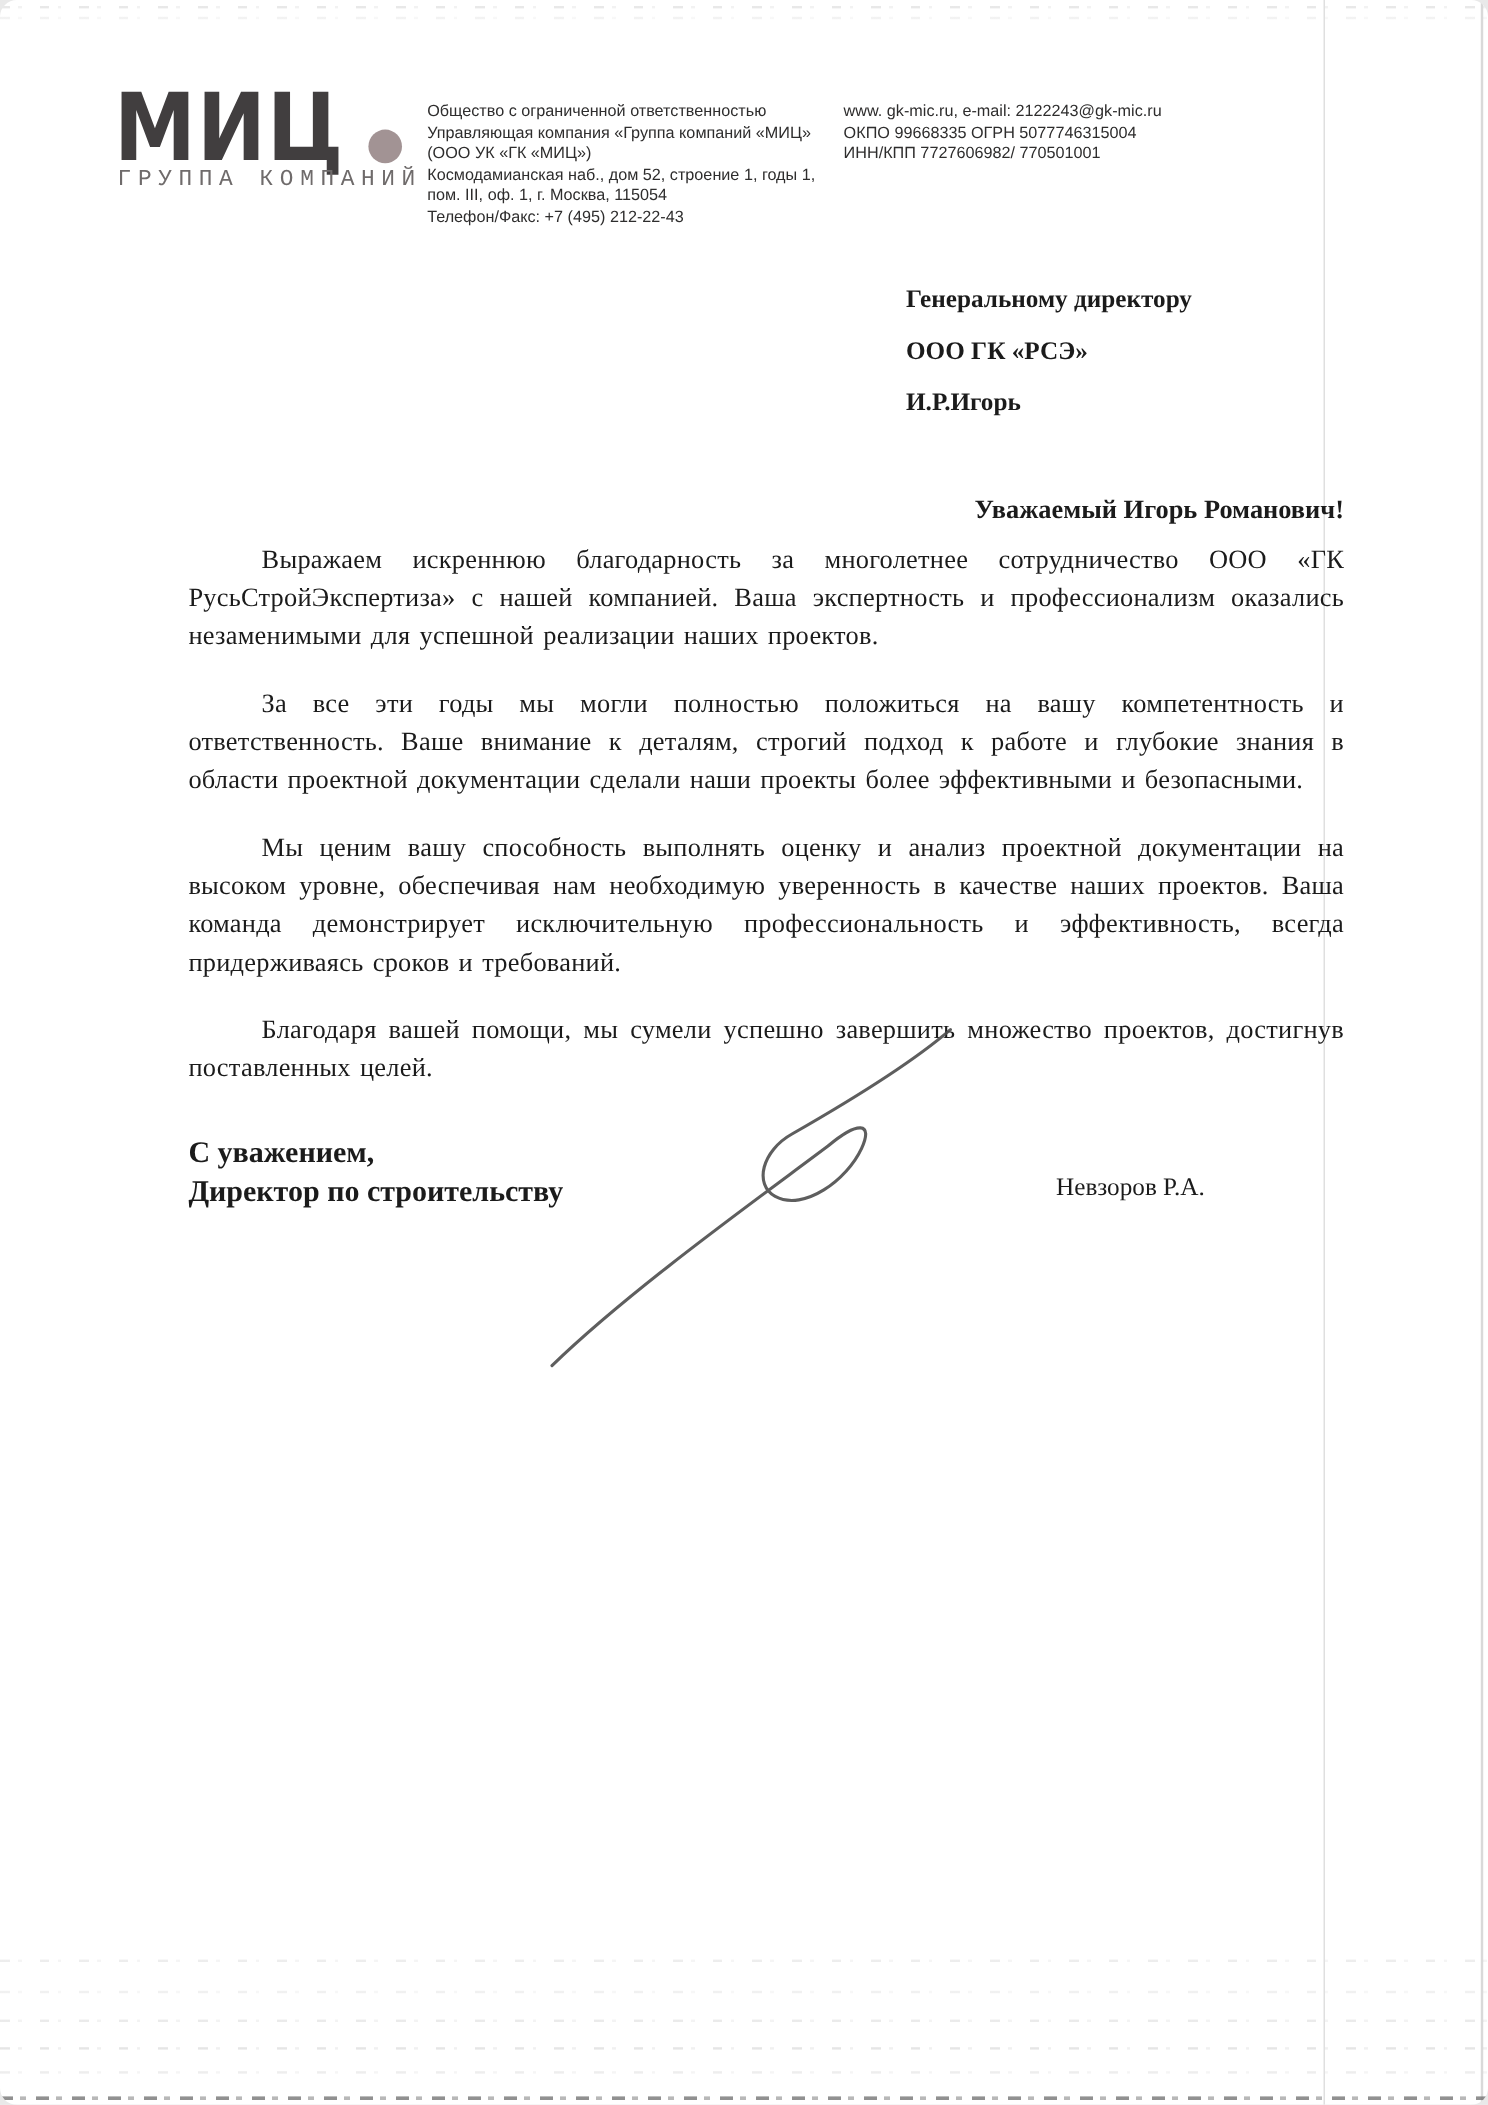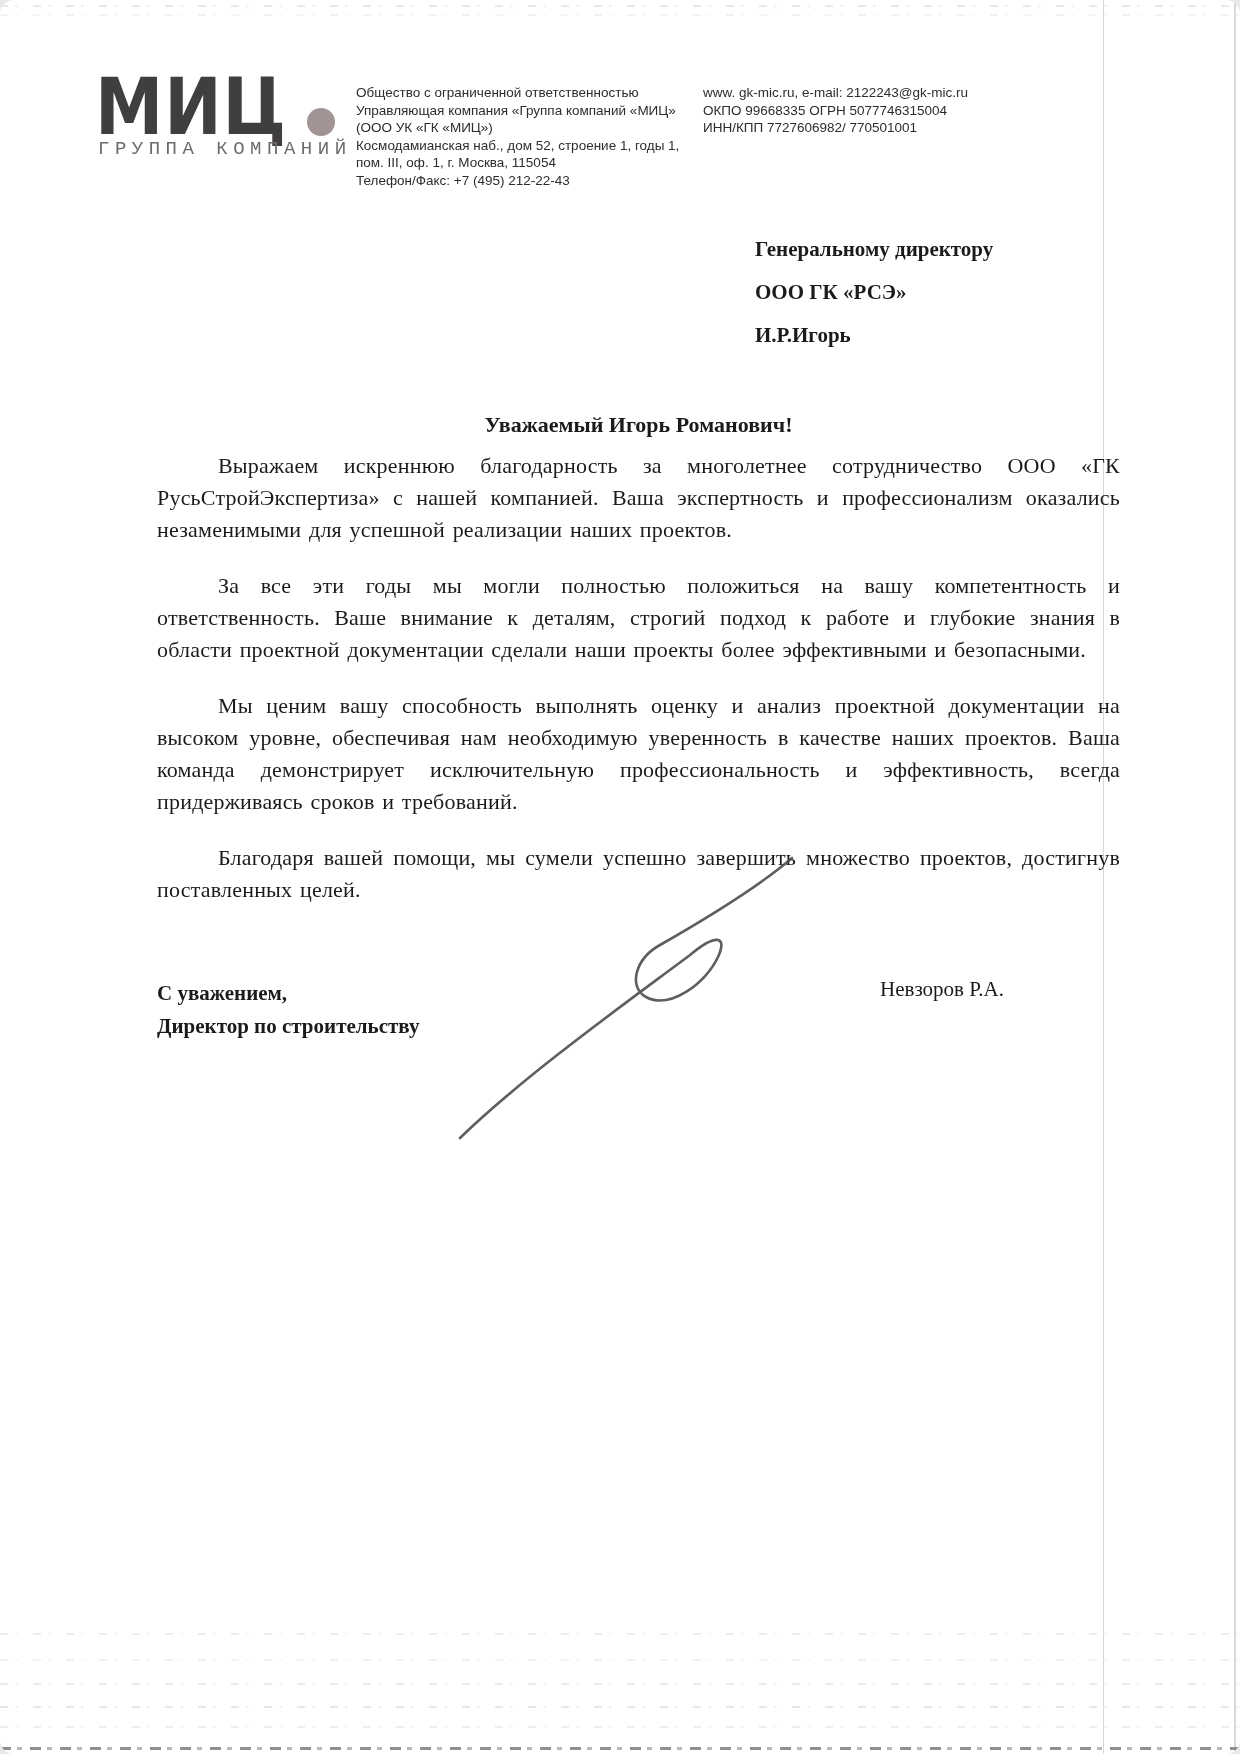--- a/index.html
+++ b/index.html
@@ -65,31 +65,31 @@
   
   .addressee{
     position:absolute;left:755px;top:238px;width:280px;
     text-align:left;font-weight:bold;font-size:21px;
   }
   .addressee div{margin-bottom:21px;line-height:22px;}
 
   
   .salutation{
     position:absolute;left:157px;top:412px;width:963px;
-    text-align:center;font-weight:bold;font-size:22px;
+    text-align:right;font-weight:bold;font-size:22px;
   }
   .body-text{
     position:absolute;left:157px;top:450px;width:963px;
     font-size:22px;line-height:32px;text-align:justify;
     word-spacing:2px;letter-spacing:.2px;
   }
   .body-text p{margin:0 0 24px 0;text-indent:61px;}
 
   
-  .closing-left{position:absolute;left:157px;top:944px;font-weight:bold;font-size:21px;line-height:33px;margin-top:33px;}
+  .closing-left{position:absolute;left:157px;top:944px;font-weight:bold;font-size:25px;line-height:33px;}
   .signatory{position:absolute;left:880px;top:977px;font-weight:normal;font-size:21px;}
 
   .signature{position:absolute;left:430px;top:835px;width:380px;height:320px;}
 </style>
 </head>
 <body>
 
 <div class="page">
 
   <div class="hline hl-t1"></div>

